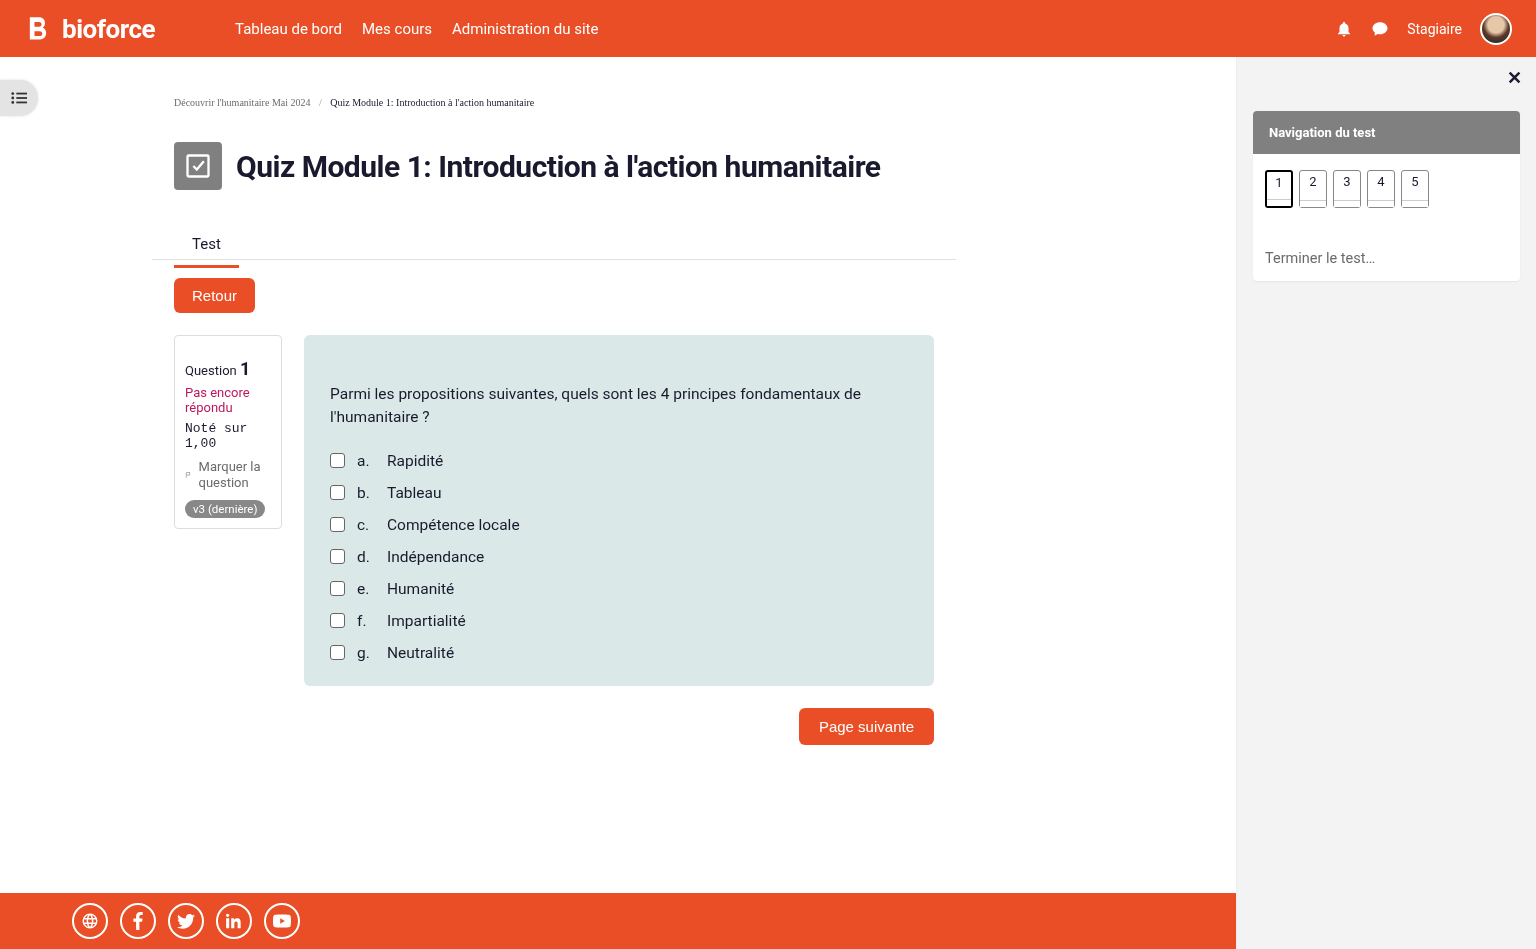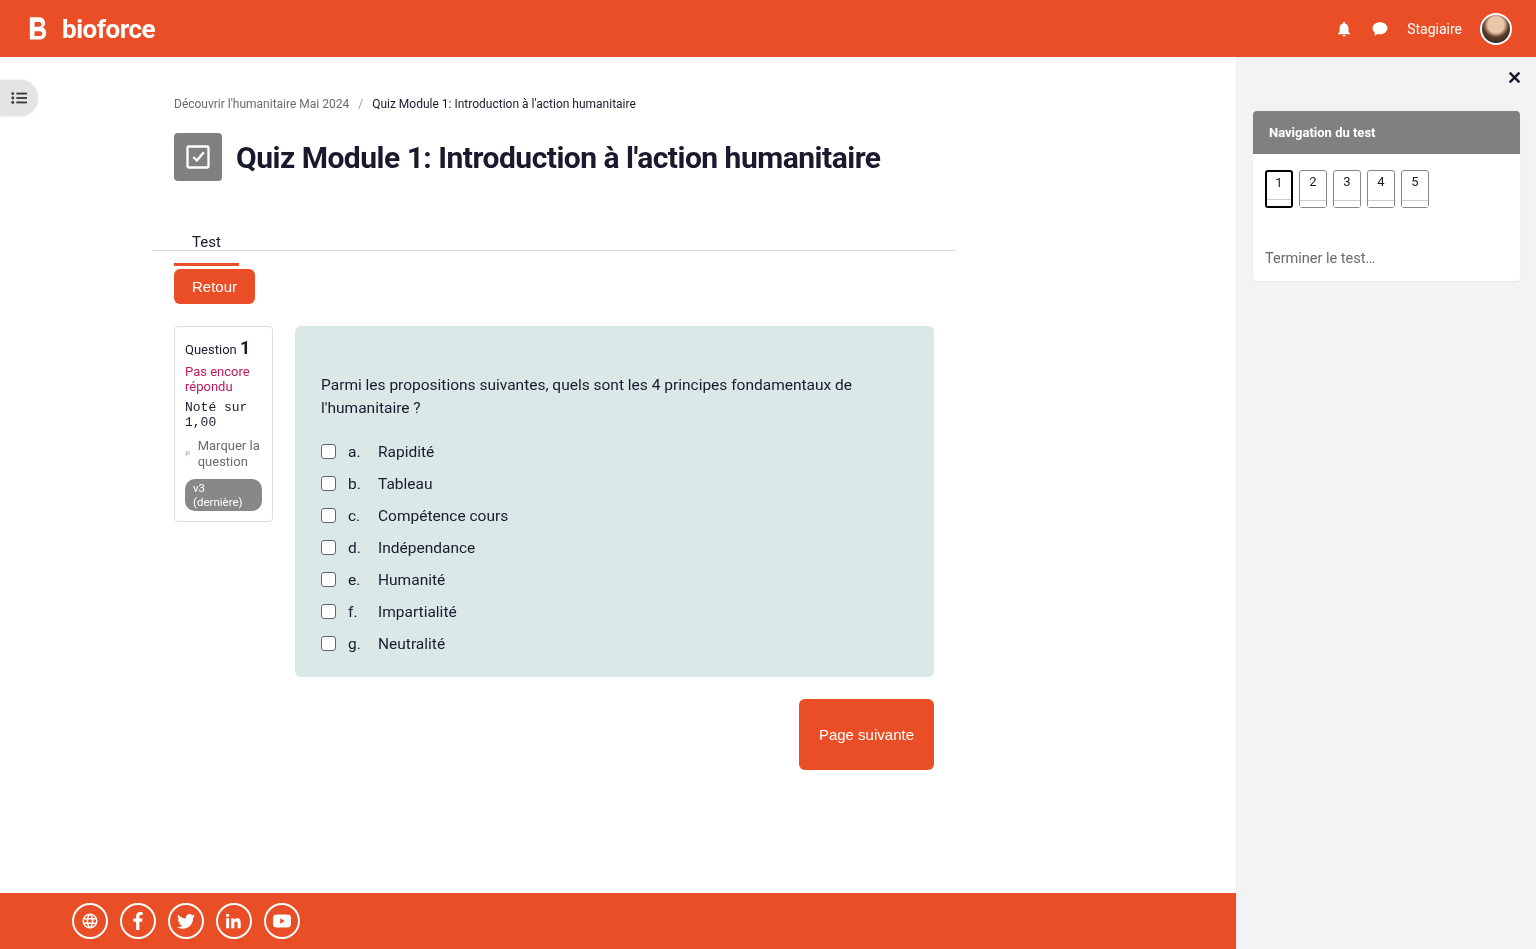--- a/index.html
+++ b/index.html
@@ -84,23 +84,24 @@
   display: flex;
   flex-direction: column;
 }
 .main-inner {
   width: 760px;
   margin-left: 174px;
 }
 
 
 .breadcrumb {
-  font-size: 12px;
+  font-size: 10px;
   color: #6b6b6b;
-  margin-bottom: 22px;
+  margin-bottom: 34px;
+  font-family: Liberation Serif, serif;
 }
 .breadcrumb a { color: #6b6b6b; text-decoration: none; }
 .breadcrumb .sep { margin: 0 6px; color: #999; }
 .breadcrumb .current { color: #1a1a2e; }
 
 
 .title-row {
   display: flex;
   align-items: center;
   gap: 14px;
@@ -129,21 +130,21 @@
   margin-right: -22px;
   padding: 0 22px;
 }
 .tab {
   display: inline-block;
   padding: 12px 18px;
   font-size: 15px;
   color: #1a1a2e;
   border-bottom: 3px solid #e94e26;
   position: relative;
-  top: 16px;
+  top: 9px;
 }
 
 
 .btn {
   display: inline-block;
   background: #e94e26;
   color: #fff;
   border: none;
   border-radius: 6px;
   padding: 9px 18px;
@@ -152,25 +153,25 @@
 }
 .btn-back { margin-bottom: 22px; }
 
 
 .question-row {
   display: flex;
   gap: 22px;
   align-items: flex-start;
 }
 .question-info {
-  width: 99px;
+  width: 108px;
   border: 1px solid #ddd;
   border-radius: 4px;
   background: #fff;
-  padding: 10px 10px 10px 10px;
+  padding: 22px 10px 10px 10px;
   font-size: 13px;
   flex-shrink: 0;
 }
 .question-info .q-label { font-size: 13px; }
 .question-info .q-label .num { font-size: 18px; font-weight: 700; }
 .question-info .state { margin-top: 6px; color: #be185d; }
 .question-info .grade { margin-top: 6px; font-family: Liberation Mono, monospace; }
 .flag-link { display: flex; align-items: center; gap: 6px; margin-top: 8px; color: #6b6b6b; font-size: 13px; line-height: 1.25; }
 .version-badge {
   display: inline-block;
@@ -211,21 +212,21 @@
   background: #fff;
 }
 .answer-row .letter { width: 18px; }
 
 
 .page-actions {
   text-align: right;
   margin-top: 22px;
   margin-bottom: 40px;
 }
-.btn-next { padding: 27px 20px; }
+.btn-next { padding: 10px 20px; }
 
 
 .right-col {
   width: 300px;
   background: #f3f3f3;
   border-left: 1px solid #eee;
   padding: 20px 16px;
   position: relative;
   flex-shrink: 0;
 }
@@ -308,20 +309,25 @@
 </head>
 <body>
 
 <div class="topbar">
   <div class="logo">
     <svg width="28" height="28" viewBox="0 0 24 24">
       <path fill="#fff" d="M5 2h8c3 0 5 2 5 5 0 1.8-.9 3.1-2.2 3.8C17.6 11.4 19 13 19 15.4c0 3.2-2.3 5.6-6 5.6H5V2zm4 4v4h4c1.4 0 2-.9 2-2s-.6-2-2-2H9zm0 8v4h4.4c1.6 0 2.3-1 2.3-2s-.7-2-2.3-2H9z"></path>
     </svg>
     <span>bioforce</span>
   </div>
+  <nav class="nav-links">
+    <a href="#">Tableau de bord</a>
+    <a href="#">Mes cours</a>
+    <a href="#">Administration du site</a>
+  </nav>
   <div class="topbar-right">
     <svg width="18" height="18" viewBox="0 0 24 24">
       <path d="M12 22c1.1 0 2-.9 2-2h-4c0 1.1.9 2 2 2zm6-6V11c0-3.1-1.6-5.6-4.5-6.3V4c0-.8-.7-1.5-1.5-1.5S10.5 3.2 10.5 4v.7C7.6 5.4 6 7.9 6 11v5l-2 2v1h16v-1l-2-2z"></path>
     </svg>
     <svg width="18" height="18" viewBox="0 0 24 24">
       <path d="M12 3C6.5 3 2 6.6 2 11c0 2.2 1.1 4.2 3 5.6V21l3.8-2.3c1 .2 2.1.3 3.2.3 5.5 0 10-3.6 10-8S17.5 3 12 3z"></path>
     </svg>
     <span class="role-label">Stagiaire</span>
     <div class="avatar"></div>
   </div>
@@ -395,21 +401,21 @@
               <span>Rapidité</span>
             </label>
             <label class="answer-row">
               <input type="checkbox" style="">
               <span class="letter">b.</span>
               <span>Tableau</span>
             </label>
             <label class="answer-row">
               <input type="checkbox" style="">
               <span class="letter">c.</span>
-              <span>Compétence cours</span>
+              <span>Compétence locale</span>
             </label>
             <label class="answer-row">
               <input type="checkbox" style="">
               <span class="letter">d.</span>
               <span>Indépendance</span>
             </label>
             <label class="answer-row">
               <input type="checkbox" style="">
               <span class="letter">e.</span>
               <span>Humanité</span>

